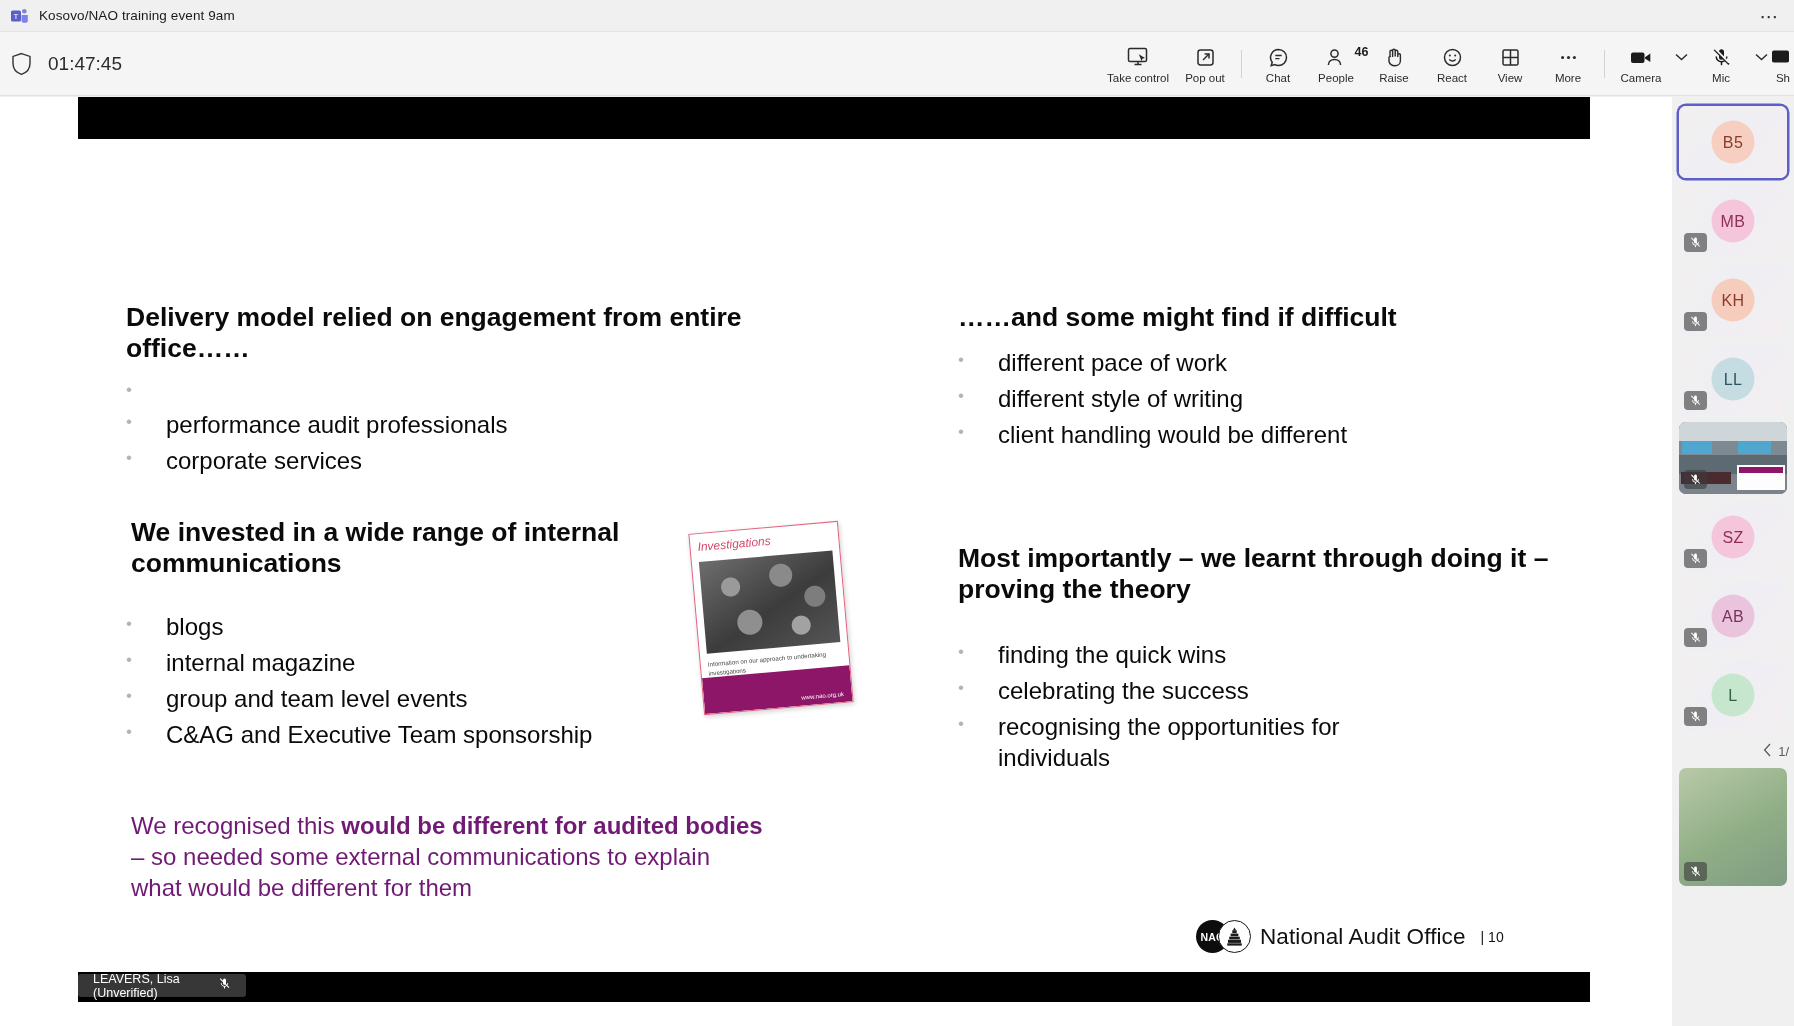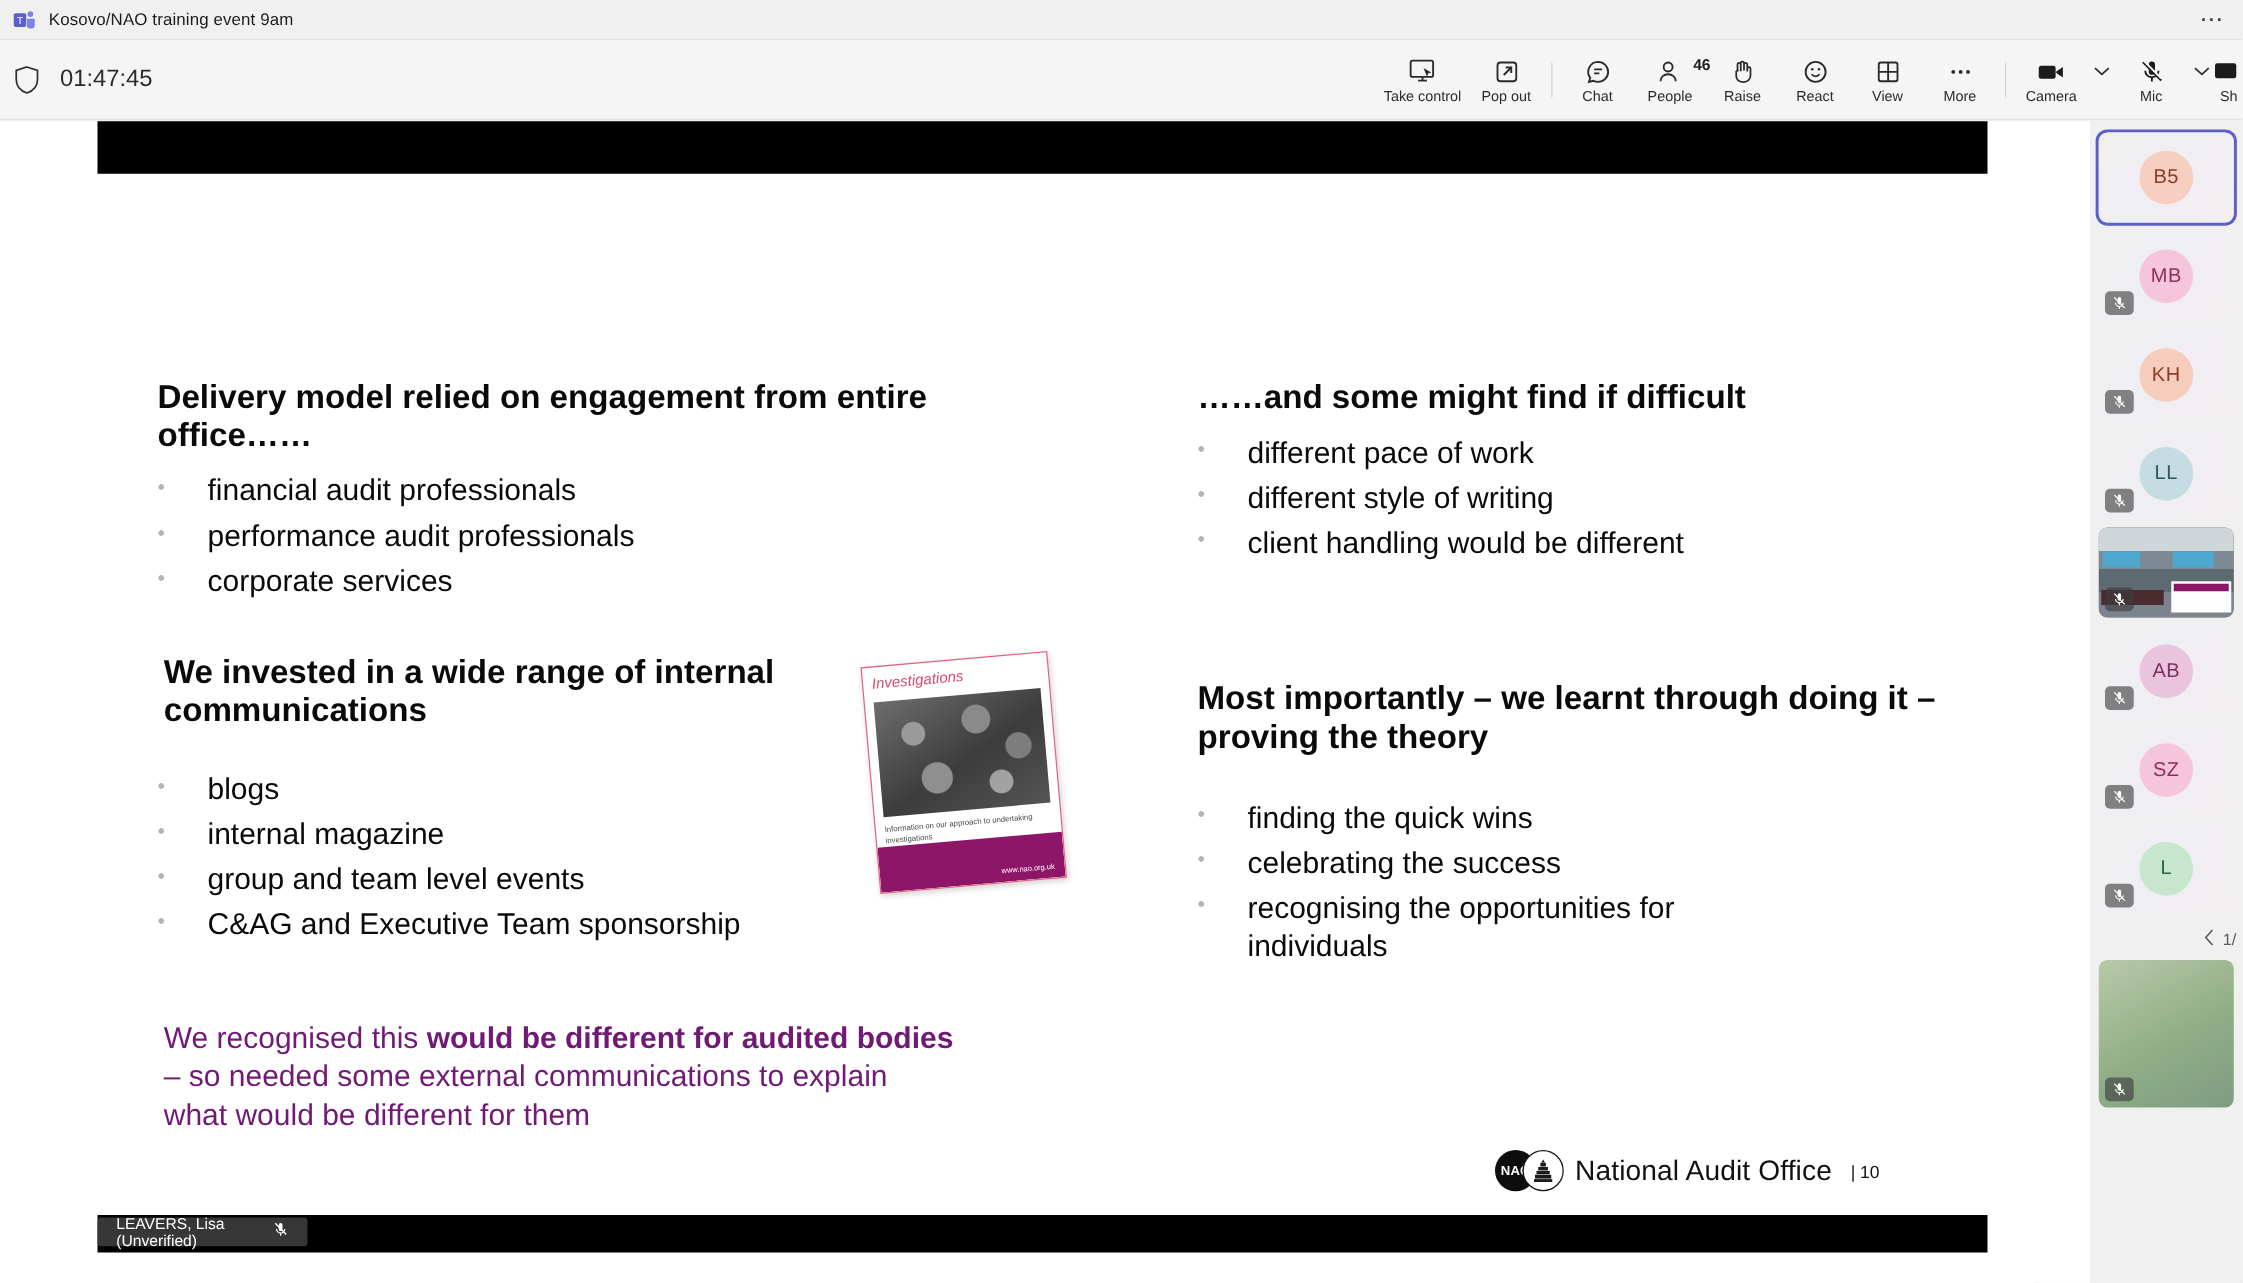--- a/index.html
+++ b/index.html
@@ -307,21 +307,20 @@
 
     <div class="slide-black-top"></div>
     <div class="slide-black-bottom"></div>
 
 
     <div class="col col-left">
       <div class="hd">Delivery model relied on engagement from entire office……</div>
       <div class="ul">
         <div class="li">
           <span class="bullet">•</span>
-          <span class="li-txt">financial audit professionals</span>
         </div>
         <div class="li">
           <span class="bullet">•</span>
           <span class="li-txt">performance audit professionals</span>
         </div>
         <div class="li">
           <span class="bullet">•</span>
           <span class="li-txt">corporate services</span>
         </div>
       </div>
@@ -483,33 +482,33 @@
       <svg width="13" height="13" viewBox="0 0 13 13">
         <path d="M6.5 1.6a1.4 1.4 0 0 1 1.4 1.4v3.2a1.4 1.4 0 0 1-2.8 0V3a1.4 1.4 0 0 1 1.4-1.4Z" fill="#fff"></path>
         <path d="M3.5 6.2a3 3 0 0 0 6 0" fill="none" stroke="#fff" stroke-width=".95"></path>
         <path d="M6.5 9.2v1.9" stroke="#fff" stroke-width=".95"></path>
         <path d="M2.4 1.9 10.8 10.5" stroke="#fff" stroke-width="1.05"></path>
       </svg>
     </span>
   </div>
 
   <div class="tile">
+    <span class="av" style="background:#f5c6db;color:#8e2f55">SZ</span>
+    <span class="mutebtn">
+      <svg width="13" height="13" viewBox="0 0 13 13">
+        <path d="M6.5 1.6a1.4 1.4 0 0 1 1.4 1.4v3.2a1.4 1.4 0 0 1-2.8 0V3a1.4 1.4 0 0 1 1.4-1.4Z" fill="#fff"></path>
+        <path d="M3.5 6.2a3 3 0 0 0 6 0" fill="none" stroke="#fff" stroke-width=".95"></path>
+        <path d="M6.5 9.2v1.9" stroke="#fff" stroke-width=".95"></path>
+        <path d="M2.4 1.9 10.8 10.5" stroke="#fff" stroke-width="1.05"></path>
+      </svg>
+    </span>
+  </div>
+
+  <div class="tile">
     <span class="av" style="background:#eac4dd;color:#7b3060">AB</span>
-    <span class="mutebtn">
-      <svg width="13" height="13" viewBox="0 0 13 13">
-        <path d="M6.5 1.6a1.4 1.4 0 0 1 1.4 1.4v3.2a1.4 1.4 0 0 1-2.8 0V3a1.4 1.4 0 0 1 1.4-1.4Z" fill="#fff"></path>
-        <path d="M3.5 6.2a3 3 0 0 0 6 0" fill="none" stroke="#fff" stroke-width=".95"></path>
-        <path d="M6.5 9.2v1.9" stroke="#fff" stroke-width=".95"></path>
-        <path d="M2.4 1.9 10.8 10.5" stroke="#fff" stroke-width="1.05"></path>
-      </svg>
-    </span>
-  </div>
-
-  <div class="tile">
-    <span class="av" style="background:#f5c6db;color:#8e2f55">SZ</span>
     <span class="mutebtn">
       <svg width="13" height="13" viewBox="0 0 13 13">
         <path d="M6.5 1.6a1.4 1.4 0 0 1 1.4 1.4v3.2a1.4 1.4 0 0 1-2.8 0V3a1.4 1.4 0 0 1 1.4-1.4Z" fill="#fff"></path>
         <path d="M3.5 6.2a3 3 0 0 0 6 0" fill="none" stroke="#fff" stroke-width=".95"></path>
         <path d="M6.5 9.2v1.9" stroke="#fff" stroke-width=".95"></path>
         <path d="M2.4 1.9 10.8 10.5" stroke="#fff" stroke-width="1.05"></path>
       </svg>
     </span>
   </div>
 

